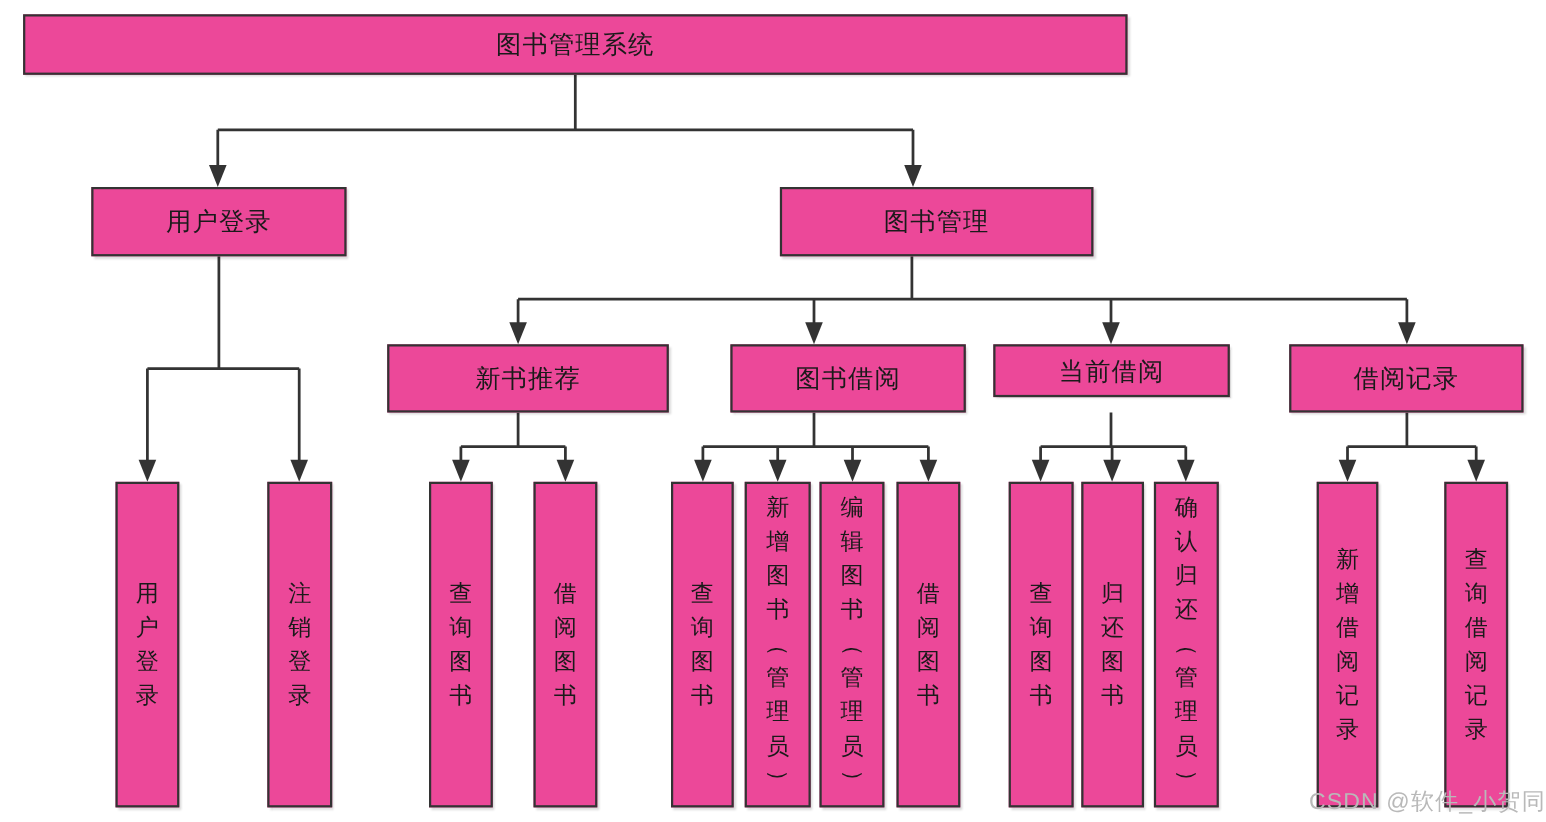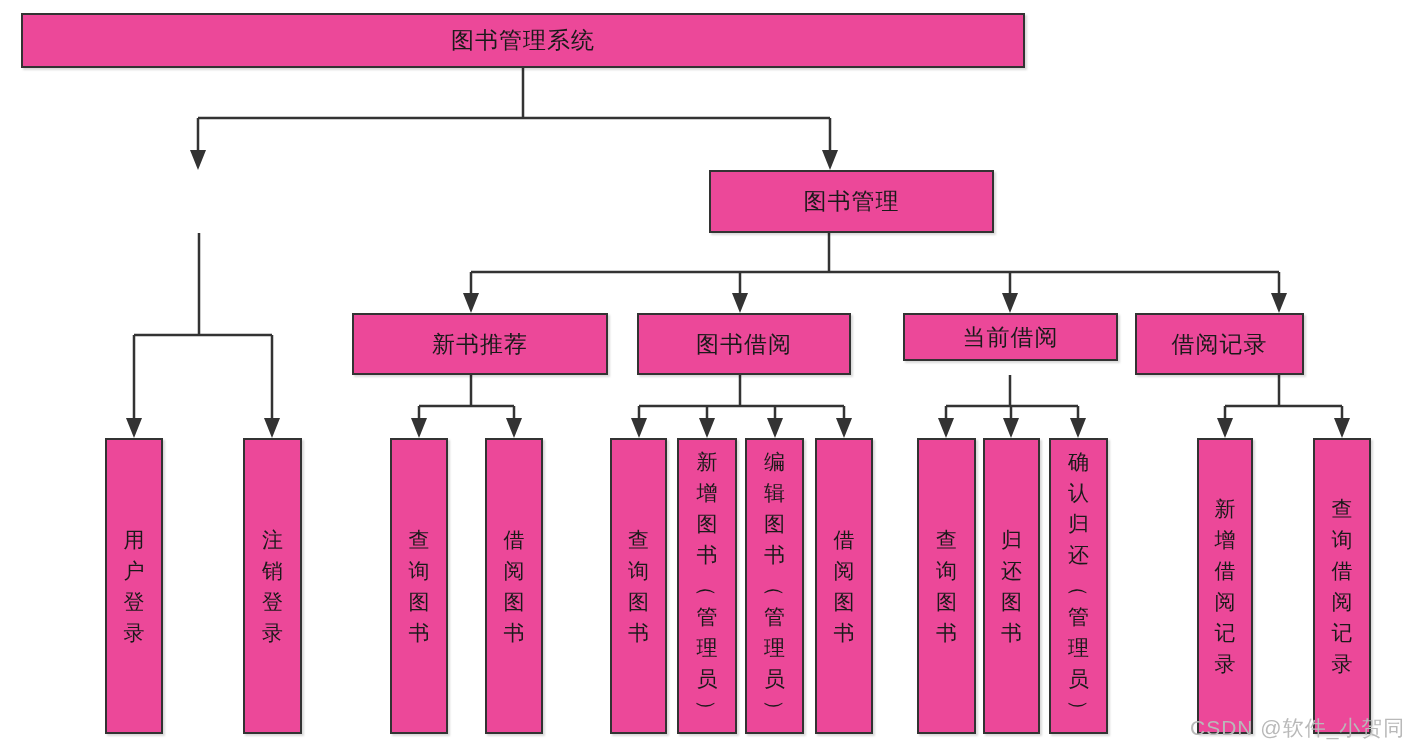--- a/index.html
+++ b/index.html
@@ -77,26 +77,27 @@
       <polygon points="938,418 954,418 946,438"></polygon>
       <polygon points="1003,418 1019,418 1011,438"></polygon>
       <polygon points="1070,418 1086,418 1078,438"></polygon>
       <polygon points="1217,418 1233,418 1225,438"></polygon>
       <polygon points="1334,418 1350,418 1342,438"></polygon>
     </g>
   </svg>
 
   <div class="node hbox" style="left:21px;top:13px;width:1004px;height:55px">图书管理系统</div>
 
+  <div class="node hbox" style="left:83px;top:170px;width:232px;height:63px">用户登录</div>
   <div class="node hbox" style="left:709px;top:170px;width:285px;height:63px">图书管理</div>
 
   <div class="node hbox" style="left:352px;top:313px;width:256px;height:62px">新书推荐</div>
-  <div class="node hbox" style="left:637px;top:313px;width:214px;height:62px">图书借阅</div>
+  <div class="node hbox" style="left:664px;top:313px;width:214px;height:62px">图书借阅</div>
   <div class="node hbox" style="left:903px;top:313px;width:215px;height:48px">当前借阅</div>
-  <div class="node hbox" style="left:1135px;top:313px;width:169px;height:62px">借阅记录</div>
+  <div class="node hbox" style="left:1172px;top:313px;width:213px;height:62px">借阅记录</div>
 
   <div class="node vbox vlabel" style="left:105px;top:438px;width:58px;height:296px">
       <span class="vchar">用</span>
       <span class="vchar">户</span>
       <span class="vchar">登</span>
       <span class="vchar">录</span>
     </div>
   <div class="node vbox vlabel" style="left:243px;top:438px;width:59px;height:296px">
       <span class="vchar">注</span>
       <span class="vchar">销</span>

